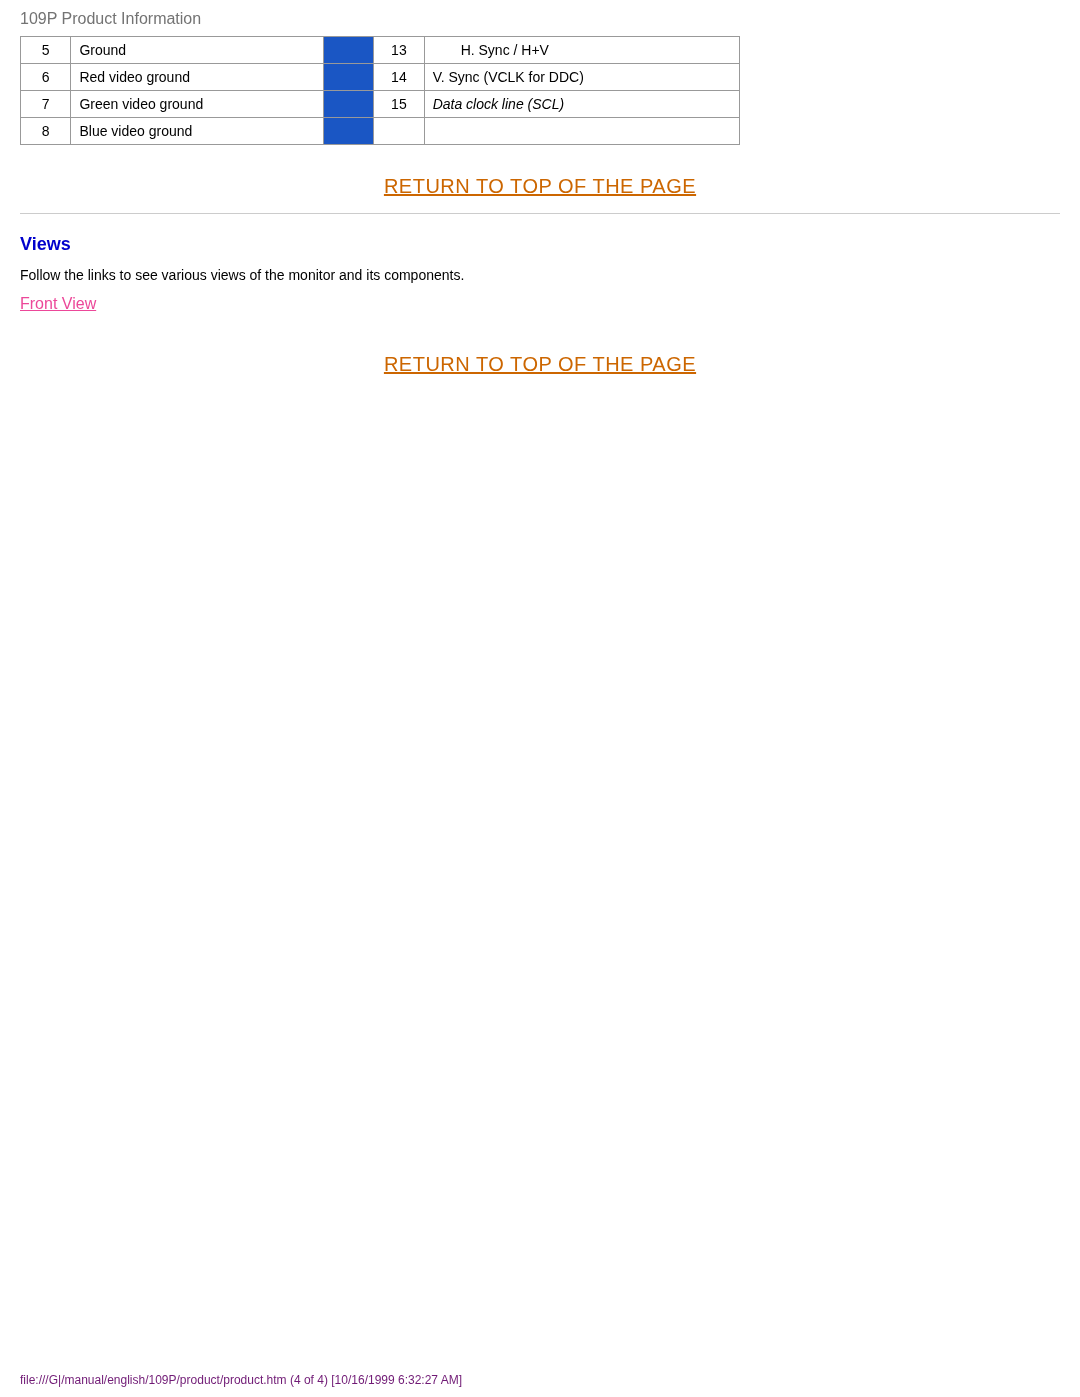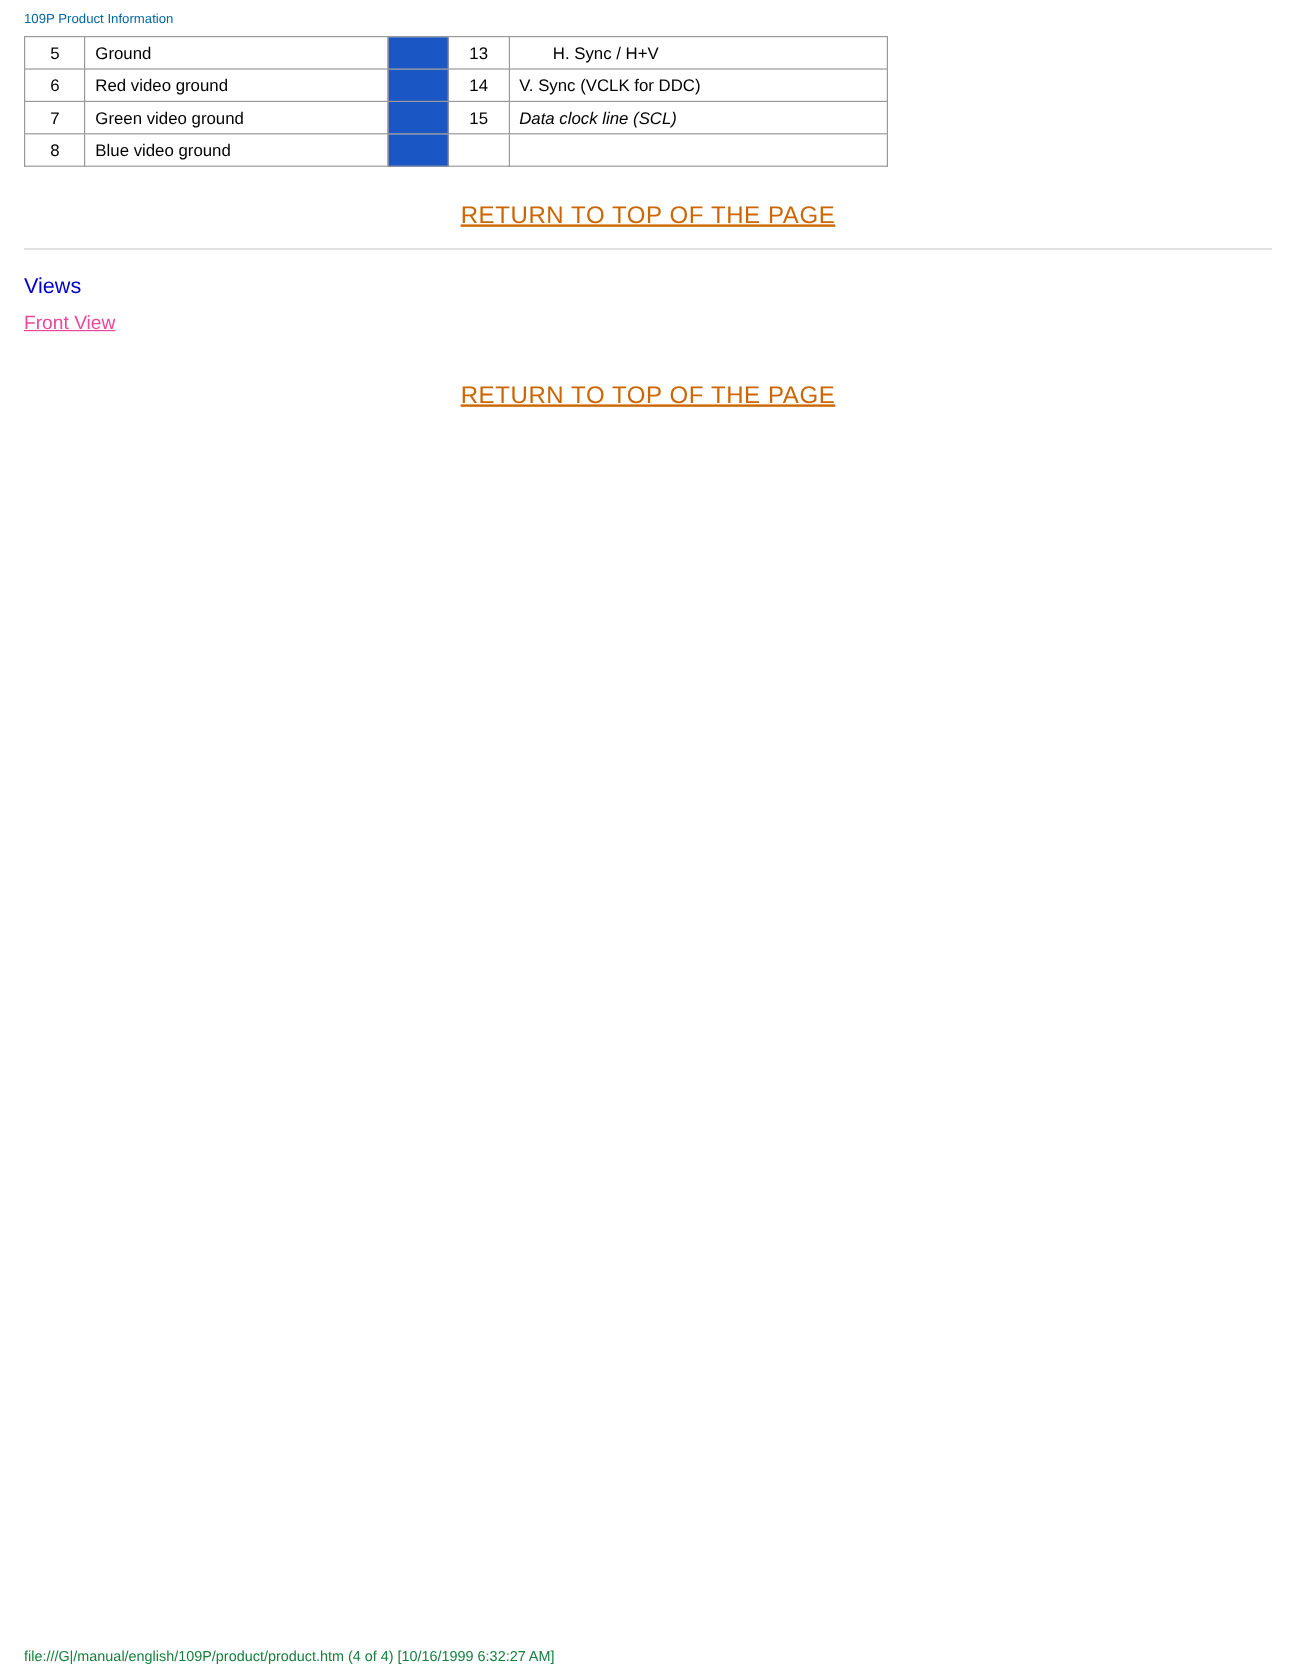--- a/index.html
+++ b/index.html
@@ -13,22 +13,22 @@
       font-size: 14px;
       background: #ffffff;
       color: #000000;
       padding: 10px 20px;
       width: 1080px;
       min-height: 1397px;
       position: relative;
     }
 
     .page-title {
-      font-size: 11px;
-      color: #0369a1;
+      font-size: 16px;
+      color: #737373;
       margin-bottom: 8px;
     }
 
     table.pin-table {
       border-collapse: collapse;
       width: 720px;
       margin-bottom: 30px;
     }
 
     table.pin-table td {
@@ -65,21 +65,21 @@
 
     hr.section-divider {
       border: none;
       border-top: 1px solid #cccccc;
       margin: 10px 0 20px 0;
     }
 
     .section-heading {
       color: #0000cc;
       font-size: 18px;
-      font-weight: normal;
+      font-weight: bold;
       margin-bottom: 12px;
     }
 
     .section-description {
       font-size: 14px;
       margin-bottom: 12px;
     }
 
     .nav-link {
       color: #ec4899;
@@ -87,21 +87,21 @@
       font-size: 16px;
       display: block;
       margin-bottom: 8px;
     }
 
     .footer {
       position: absolute;
       bottom: 10px;
       left: 20px;
       font-size: 12px;
-      color: #15803d;
+      color: #701a75;
     }
   </style>
 </head>
 <body>
 
 <div class="page-title">109P Product Information</div>
 
 <table class="pin-table">
   <tbody id="table-body">
   <tr>
@@ -136,20 +136,21 @@
 </table>
 
 <div class="return-link-container">
   <a href="#" class="return-link">RETURN TO TOP OF THE PAGE</a>
 </div>
 
 <hr class="section-divider">
 
 <div>
   <h2 class="section-heading">Views</h2>
+  <p class="section-description">Follow the links to see various views of the monitor and its components.</p>
   <div id="views-links">
       <a href="#" class="nav-link">Front View</a>
     </div>
 </div>
 
 <div class="return-link-container" style="margin-top: 40px;">
   <a href="#" class="return-link">RETURN TO TOP OF THE PAGE</a>
 </div>
 
 <div class="footer">file:///G|/manual/english/109P/product/product.htm (4 of 4) [10/16/1999 6:32:27 AM]</div>

